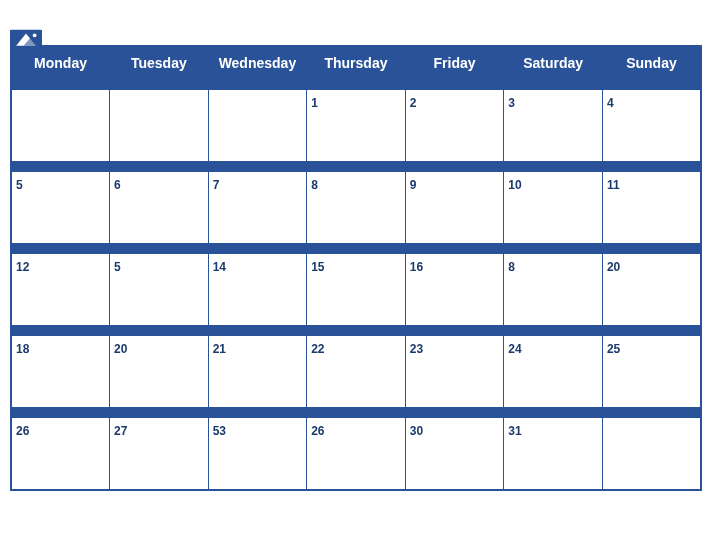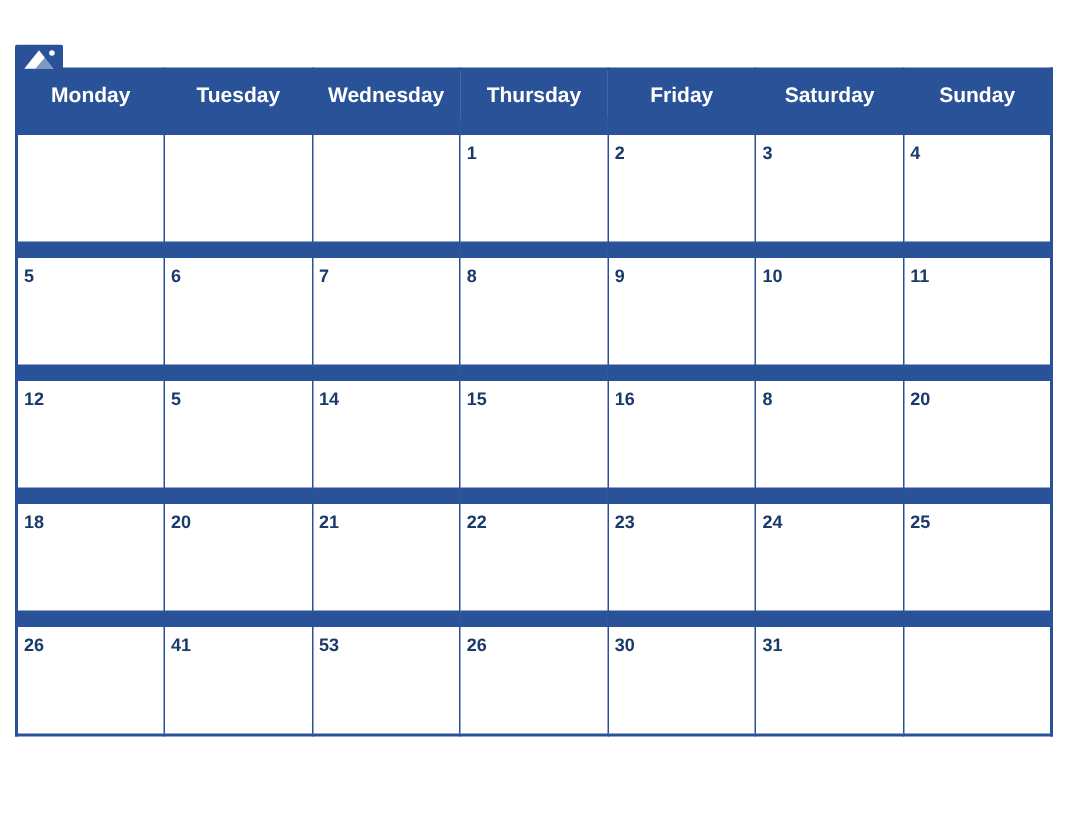--- a/index.html
+++ b/index.html
@@ -206,21 +206,21 @@
           <td></td>
           <td></td>
           <td></td>
           <td></td>
           <td></td>
           <td></td>
           <td></td>
         </tr>
         <tr>
           <td><span class="day-number">26</span></td>
-          <td><span class="day-number">41</span></td>
+          <td><span class="day-number">27</span></td>
           <td><span class="day-number">53</span></td>
           <td><span class="day-number">26</span></td>
           <td><span class="day-number">30</span></td>
           <td><span class="day-number">31</span></td>
           <td class="empty-cell"></td>
         </tr>
       </tbody>
   </table>
 </div>
 

